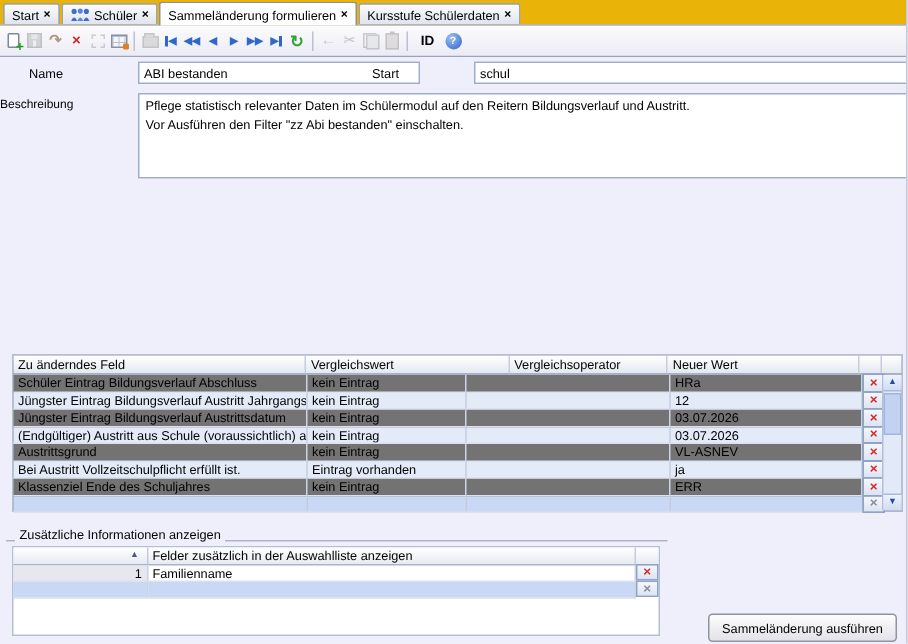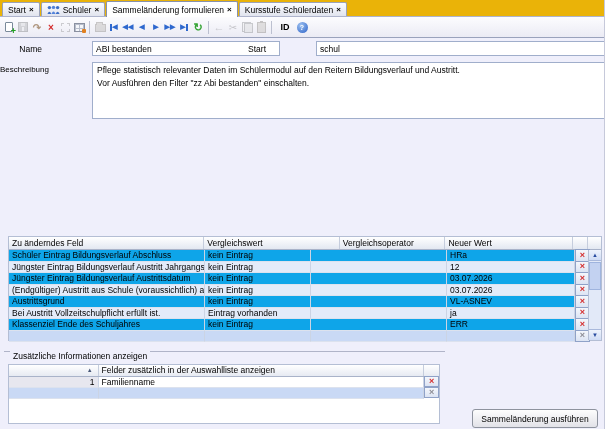--- a/index.html
+++ b/index.html
@@ -63,21 +63,21 @@
     display:flex; align-items:center; justify-content:center; }
   
   .content { position:absolute; top:37px; left:0; right:0; bottom:0;
     background:#EFEFFB; border-top:1px solid #9AA2BC; }
   .flabel { position:absolute; font-size:8.5px; text-align:right; }
   .tinput { position:absolute; height:15px; border:1px solid #A0AECB; background:#fff;
     font-family:"Liberation Sans",sans-serif; font-size:8.5px; padding:0 3px;margin-left:46px; }
   textarea.tinput { height:57px; resize:none; line-height:1.55; padding:1px 4px; white-space:pre-line; }
   
   .ctable { position:absolute; left:8px; top:236px; width:594px; height:105px;
-    border:1px solid #B4BED4; background:#0ea5e9; font-size:8.5px; }
+    border:1px solid #B4BED4; background:#737373; font-size:8.5px; }
   .thead { display:flex; height:13px; background:linear-gradient(#FFFFFF,#E3E8F1);
     border-bottom:1px solid #A9B3C9; }
   .thead .hc { padding:1px 3px; border-right:1px solid #C5CDDD; overflow:hidden; white-space:nowrap; }
   .trow { display:flex; height:11.5px; }
   .trow .c { padding:0 3px; border-right:1px solid #CBD4E4; border-bottom:1px solid #DCE2EE;
     overflow:hidden; white-space:nowrap; line-height:11px; }
   .w1{width:196px;} .w2{width:106px;} .w3{width:136px;} .w4{width:128px;}
   .alt { background:#E3EBF9; }
   .sel { background:#C9D9F5; }
   .xbtn { width:15px; display:flex; align-items:center; justify-content:center;
@@ -89,21 +89,21 @@
     background:#E2E9F8; border-left:1px solid #B4BED4; }
   .sbtn { position:absolute; left:0; right:0; height:11px; display:flex; align-items:center;
     justify-content:center; font-size:6px; color:#274B9F;
     background:linear-gradient(#EEF3FC,#CFDCF5); }
   .sbtn.up { top:0; border-bottom:1px solid #A9B9DC; }
   .sbtn.down { bottom:0; border-top:1px solid #A9B9DC; }
   .sthumb { position:absolute; left:0; right:0; top:12px; height:28px;
     background:#C3D2F1; border:1px solid #9FB4DE; }
   
   .legend { position:absolute; left:4px; top:351px; width:441px; height:10px;
-    display:flex; align-items:flex-start; font-size:8.5px; white-space:nowrap; }
+    display:flex; align-items:flex-end; font-size:8.5px; white-space:nowrap; }
   .legend .ln { height:1px; background:#B0B4C8; }
   .legend .ln.short { width:6px; }
   .legend .ln.long { flex:1; }
   .legend span { padding:0 3px; }
   .atable { position:absolute; left:8px; top:364px; width:432px; height:60px;
     border:1px solid #B4BED4; background:#fff; font-size:8.5px; }
   .ahead { display:flex; height:12px; background:linear-gradient(#FFFFFF,#E6EAF2);
     border-bottom:1px solid #A9B3C9; }
   .ahead .hc { padding:0 3px; line-height:11px; border-right:1px solid #C5CDDD; white-space:nowrap; overflow:hidden; }
   .ac1 { width:90px; } .ac2 { width:327px; }

